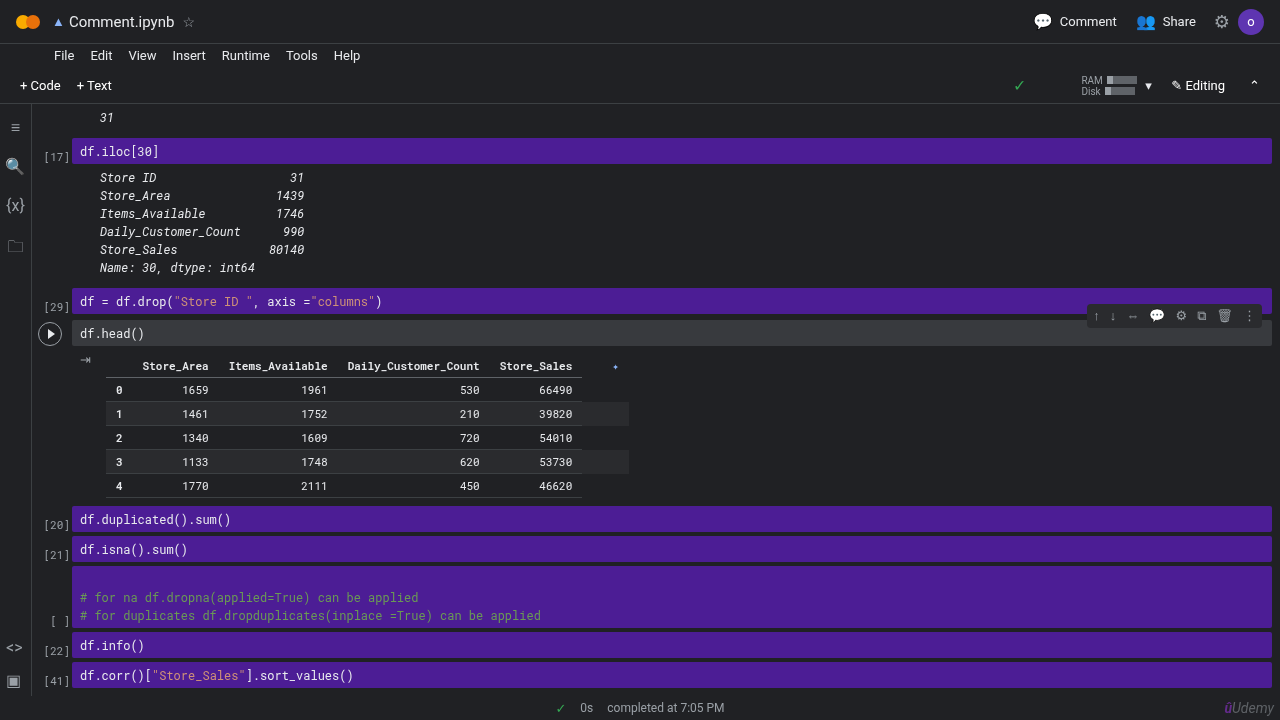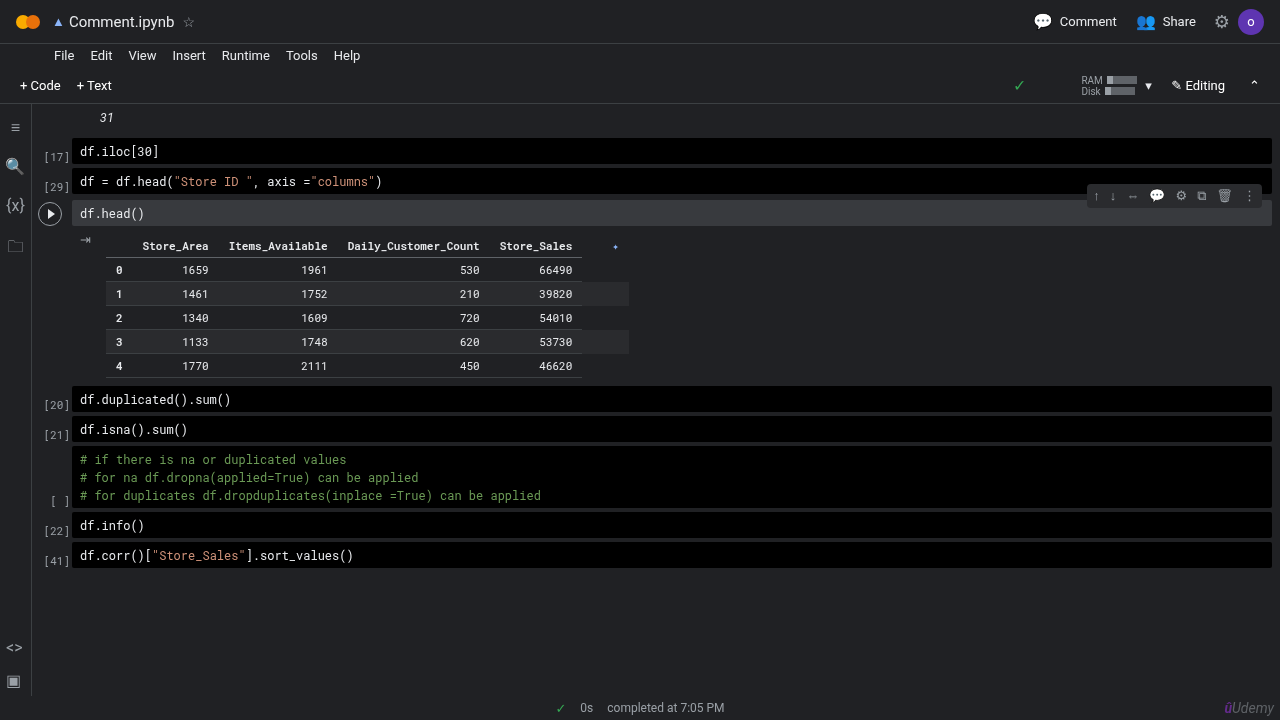--- a/index.html
+++ b/index.html
@@ -27,21 +27,21 @@
 .ram-disk { font-size: 10px; line-height: 11px; color: #9aa0a6; margin-left: 47px; }
 .bar { width: 30px; height: 8px; background: #5f6368; display: inline-block; position: relative; margin-left: 2px; }
 .bar::after { content: ''; position: absolute; left: 0; top: 0; height: 100%; width: 20%; background: #9aa0a6; }
 .main { display: flex; height: calc(720px - 44px - 24px - 36px - 24px); }
 .leftbar { width: 32px; display: flex; flex-direction: column; align-items: center; padding-top: 4px; border-right: 1px solid #3c4043; }
 .leftbar-icon { color: #9aa0a6; font-size: 16px; padding: 10px 0; cursor: pointer; }
 .content { flex: 1; overflow-y: auto; padding: 4px 8px 0 0; }
 .cell { margin-bottom: 4px; position: relative; }
 .cell-row { display: flex; align-items: flex-end; }
 .gutter { width: 40px; display: flex; align-items: center; justify-content: flex-end; padding-right: 2px; font-family: 'Roboto Mono', monospace; font-size: 11px; color: #9aa0a6; position: relative; }
-.code-area { flex: 1; font-family: 'Roboto Mono', monospace; font-size: 12px; padding: 4px 8px; line-height: 1.5; background: #000000; border-radius: 2px; }
+.code-area { flex: 1; font-family: 'Roboto Mono', monospace; font-size: 12px; padding: 4px 8px; line-height: 1.5; background: #4c1d95; border-radius: 2px; }
 .code-area.active { background: #383a3e; }
 .output { margin-left: 40px; padding: 4px 8px 8px 28px; font-family: 'Roboto Mono', monospace; font-size: 12px; line-height: 1.5; white-space: pre; font-style: italic; }
 .output-icon { position: absolute; left: 48px; color: #9aa0a6; font-size: 13px; }
 .run-btn { width: 24px; height: 24px; border-radius: 50%; border: 1px solid #9aa0a6; display: flex; align-items: center; justify-content: center; margin-right: 8px; cursor: pointer; }
 .run-tri { width: 0; height: 0; border-left: 7px solid #e8eaed; border-top: 5px solid transparent; border-bottom: 5px solid transparent; margin-left: 2px; }
 .cell-toolbar { position: absolute; right: 10px; top: -16px; display: flex; gap: 2px; background: #2a2b2e; padding: 2px; border-radius: 4px; }
 .ct-icon { color: #9aa0a6; font-size: 13px; padding: 2px 4px; cursor: pointer; }
 .df-table { border-collapse: collapse; font-family: 'Roboto Mono', monospace; font-size: 11px; margin-top: 4px; }
 .df-table th, .df-table td { padding: 4px 10px; text-align: right; border-bottom: 1px solid #3c4043; }
 .df-table th { border-bottom: 1px solid #5f6368; font-weight: 600; color: #e8eaed; }
@@ -121,28 +121,34 @@
       <div class="output" style="padding-top:0">31</div>
     </div>
 
     <div class="cell">
       <div class="cell-row">
         <div class="gutter">
             <span>[17]</span>
           </div>
         <div class="code-area"><span>df.iloc[30]</span></div>
       </div>
+      <div class="output">Store ID                   31
+Store_Area               1439
+Items_Available          1746
+Daily_Customer_Count      990
+Store_Sales             80140
+Name: 30, dtype: int64</div>
     </div>
 
     <div class="cell">
       <div class="cell-row">
         <div class="gutter">
             <span>[29]</span>
           </div>
-        <div class="code-area"><span>df = df.head(</span><span class="str-orange">"Store ID "</span><span>, axis =</span><span class="str-orange">"columns"</span><span>)</span></div>
+        <div class="code-area"><span>df = df.drop(</span><span class="str-orange">"Store ID "</span><span>, axis =</span><span class="str-orange">"columns"</span><span>)</span></div>
       </div>
     </div>
 
     <div class="cell" style="margin-top:6px">
       <div class="cell-toolbar">
         <span class="ct-icon">↑</span>
         <span class="ct-icon">↓</span>
         <span class="ct-icon">⇔</span>
         <span class="ct-icon">💬</span>
         <span class="ct-icon">⚙</span>
@@ -233,21 +239,21 @@
           </div>
         <div class="code-area"><span>df.isna().sum()</span></div>
       </div>
     </div>
 
     <div class="cell">
       <div class="cell-row">
         <div class="gutter">
             <span>[ ]</span>
           </div>
-        <div class="code-area"><span class="comment"># if there is na or duplicated values</span><br><span class="comment"># for na           df.dropna(applied=True) can be applied</span><br><span class="comment"># for duplicates    df.dropduplicates(inplace =True) can be applied</span></div>
+        <div class="code-area"><br><span class="comment"># for na           df.dropna(applied=True) can be applied</span><br><span class="comment"># for duplicates    df.dropduplicates(inplace =True) can be applied</span></div>
       </div>
     </div>
 
     <div class="cell">
       <div class="cell-row">
         <div class="gutter">
             <span>[22]</span>
           </div>
         <div class="code-area"><span>df.info()</span></div>
       </div>

